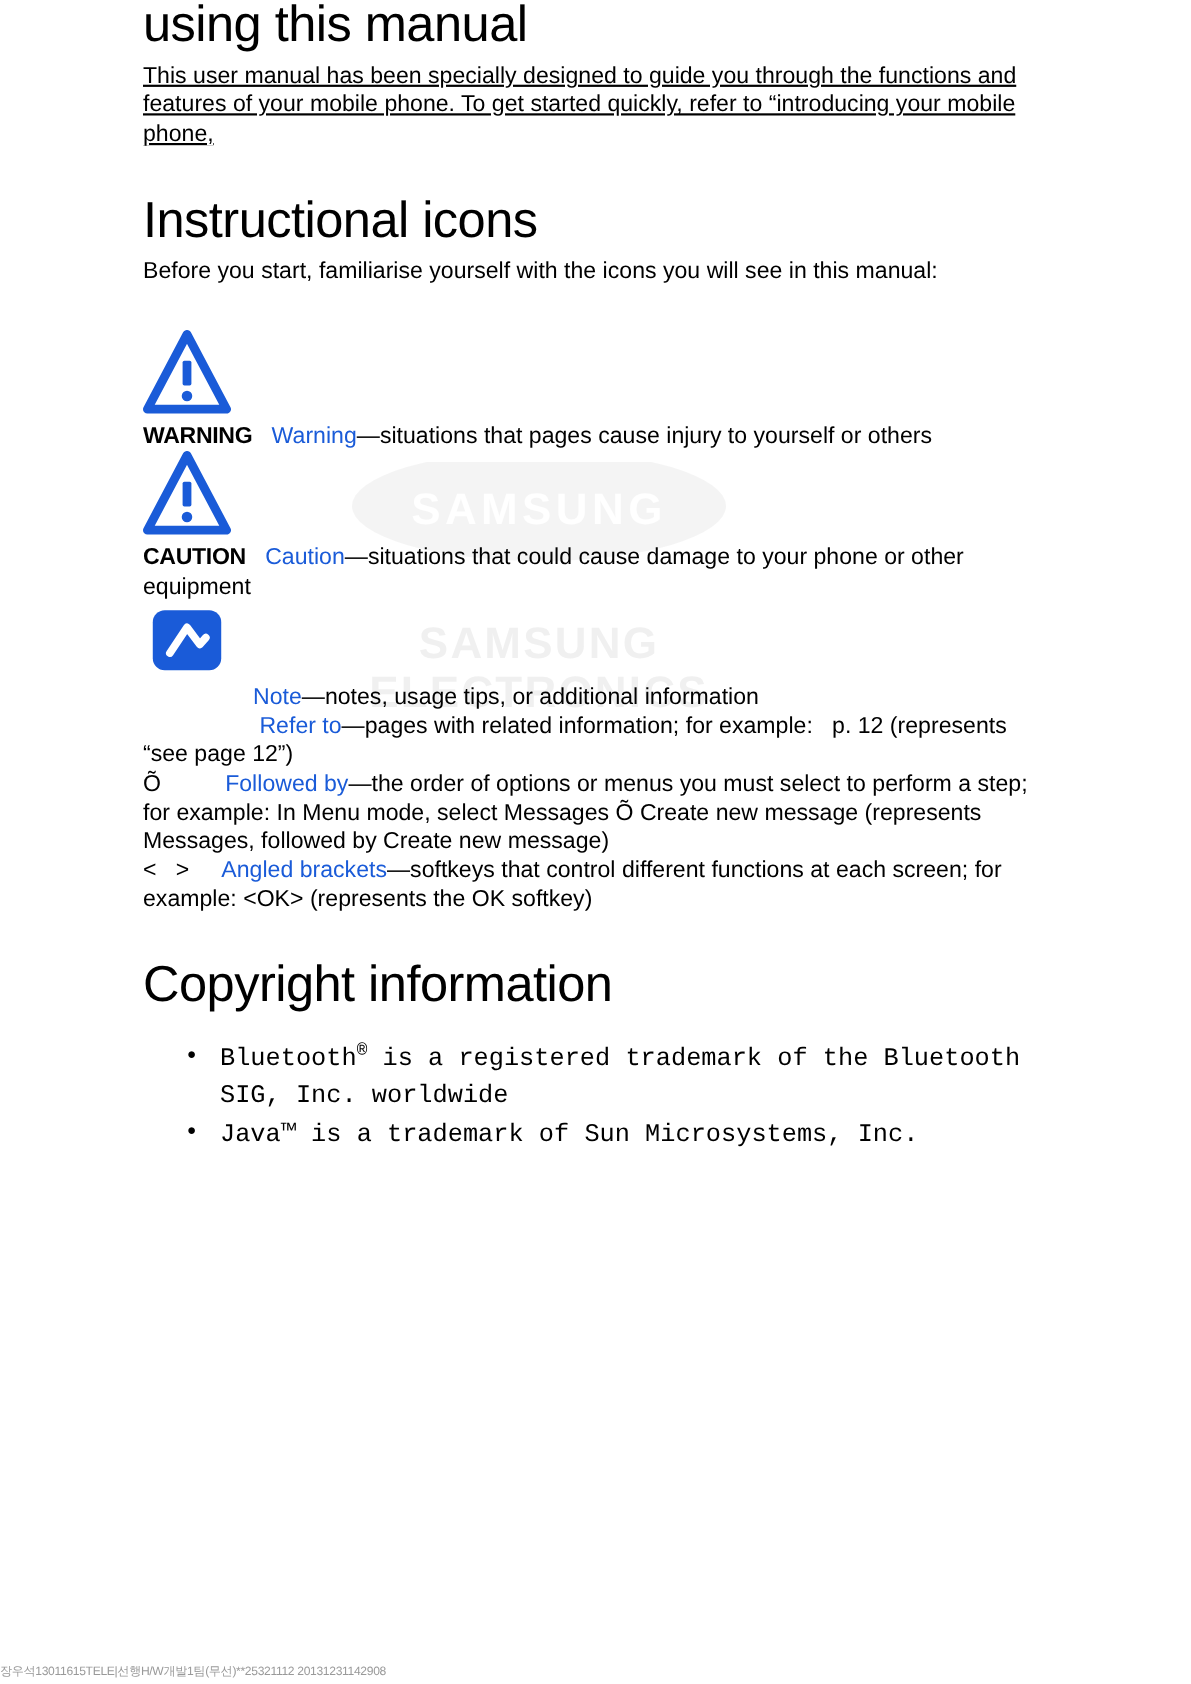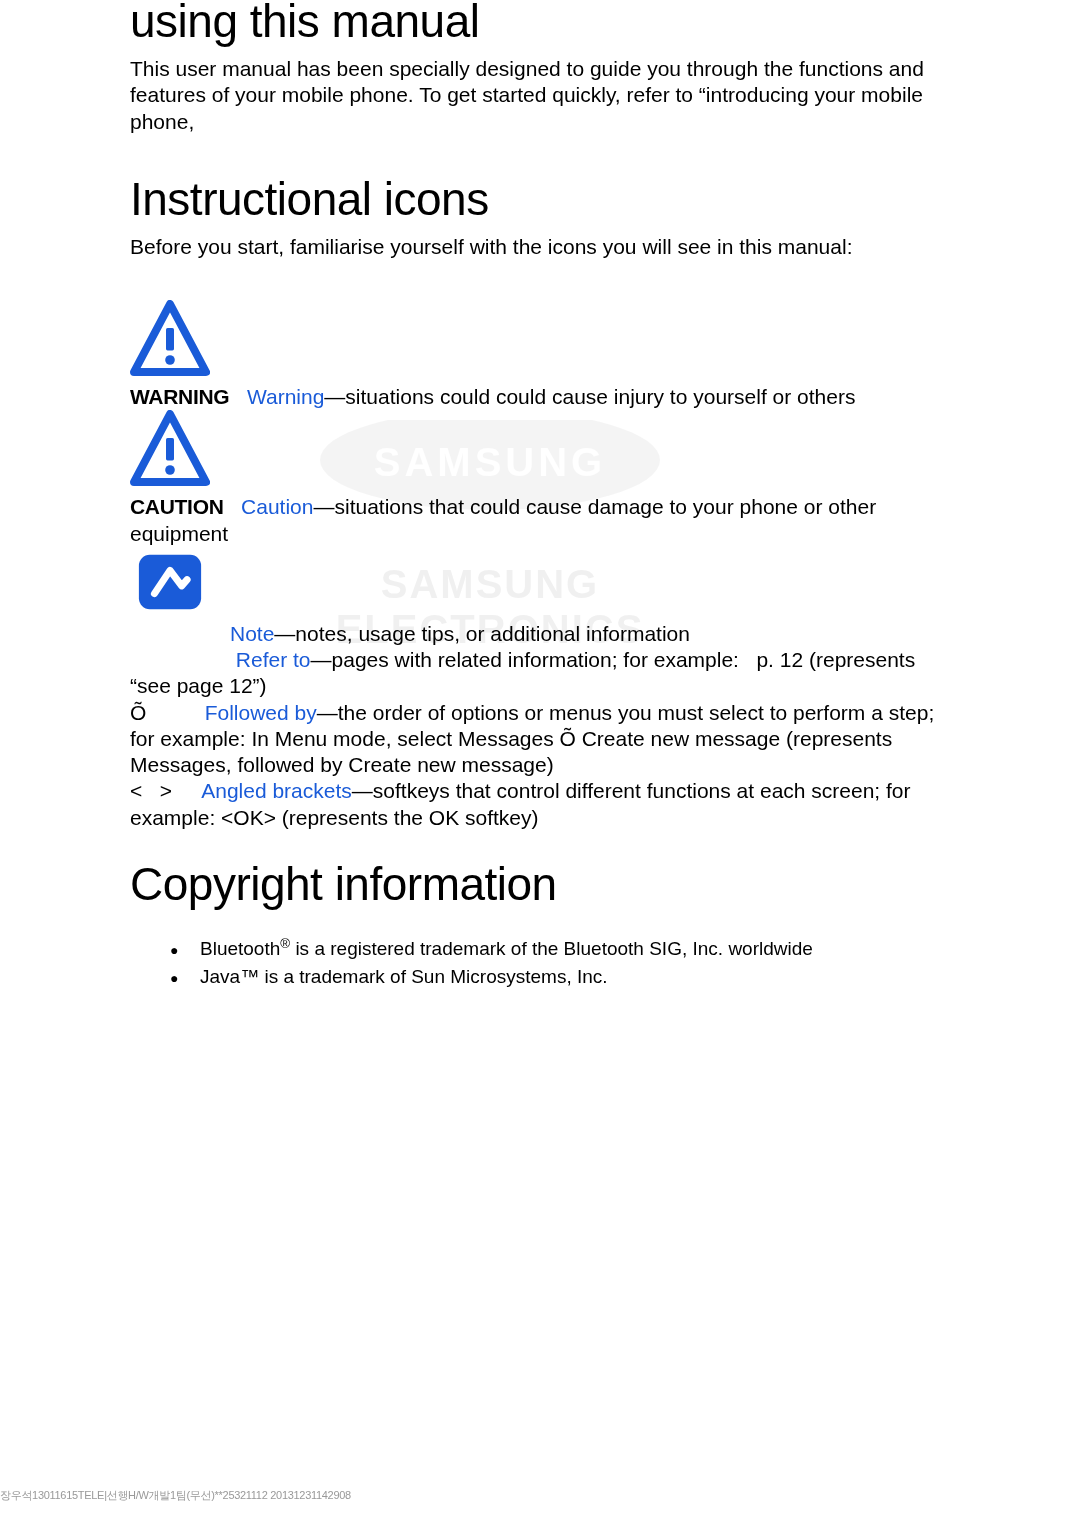--- a/index.html
+++ b/index.html
@@ -21,21 +21,21 @@
       margin-bottom: 8px;
       letter-spacing: -0.5px;
       margin-top: 37px;
     }
     h1.first { margin-top: -6px; }
     p, .body-text {
       font-size: 21px;
       line-height: 1.25;
       margin-bottom: 0;
     }
-    .intro { margin-bottom: 28px; }
+    .intro { margin-bottom: 28px; text-decoration: underline; }
     .section2-intro { margin-bottom: 40px; }
     .icon-warning-svg {
       width: 80px;
       height: 80px;
       display: block;
     }
     .icon-note-svg {
       width: 80px;
       height: 70px;
       display: block;
@@ -46,48 +46,49 @@
       letter-spacing: -0.3px;
     }
     .blue { color: #1a5bd8; }
     .icon-block { margin-bottom: 4px; }
     .copyright-list {
       list-style: none;
       padding-left: 40px;
       margin-top: 24px;
     }
     .copyright-list li {
-      font-size: 19px;
+      font-size: 23px;
       line-height: 1.5;
       position: relative;
       padding-left: 30px;
+      font-family: Liberation Mono, monospace;
     }
     .copyright-list li::before {
       content: "●";
       position: absolute;
       left: 0;
       font-size: 14px;
       top: 5px;
     }
     sup { font-size: 0.7em; vertical-align: super; line-height: 0; }
     .phone-key-icon {
       display: inline-block;
       vertical-align: middle;
       width: 40px;
       height: 26px;
     }
     .footer-code {
       position: absolute;
-      bottom: 28px;
+      bottom: 4px;
       left: 0;
       font-size: 11px;
       color: #999;
       letter-spacing: -0.3px;
     }
-    .section3 h1 { margin-top: 26px; }
+    .section3 h1 { margin-top: 36px; }
     .indent { padding-left: 100px; display: inline-block; }
     .watermark {
       position: absolute;
       left: 230px;
       top: 420px;
       width: 520px;
       opacity: 0.12;
       z-index: 0;
       pointer-events: none;
     }
@@ -122,21 +123,21 @@
 
   <div class="icon-block">
     <svg class="icon-warning-svg" viewBox="0 0 100 100">
       <polygon points="50,5 95,90 5,90" fill="none" stroke="#1a5bd8" stroke-width="10" stroke-linejoin="round"></polygon>
       <rect x="45" y="35" width="10" height="28" fill="#1a5bd8" rx="2"></rect>
       <circle cx="50" cy="75" r="6" fill="#1a5bd8"></circle>
     </svg>
   </div>
   <p class="body-text">
     <span class="label-bold">WARNING</span>
-    <span>&nbsp;&nbsp;</span><span class="blue">Warning</span><span>—situations could could cause injury to yourself or others</span>
+    <span>&nbsp;&nbsp;</span><span class="blue">Warning</span><span>—situations that pages cause injury to yourself or others</span>
   </p>
 
   <div class="icon-block">
     <svg class="icon-warning-svg" viewBox="0 0 100 100">
       <polygon points="50,5 95,90 5,90" fill="none" stroke="#1a5bd8" stroke-width="10" stroke-linejoin="round"></polygon>
       <rect x="45" y="35" width="10" height="28" fill="#1a5bd8" rx="2"></rect>
       <circle cx="50" cy="75" r="6" fill="#1a5bd8"></circle>
     </svg>
   </div>
   <p class="body-text">

